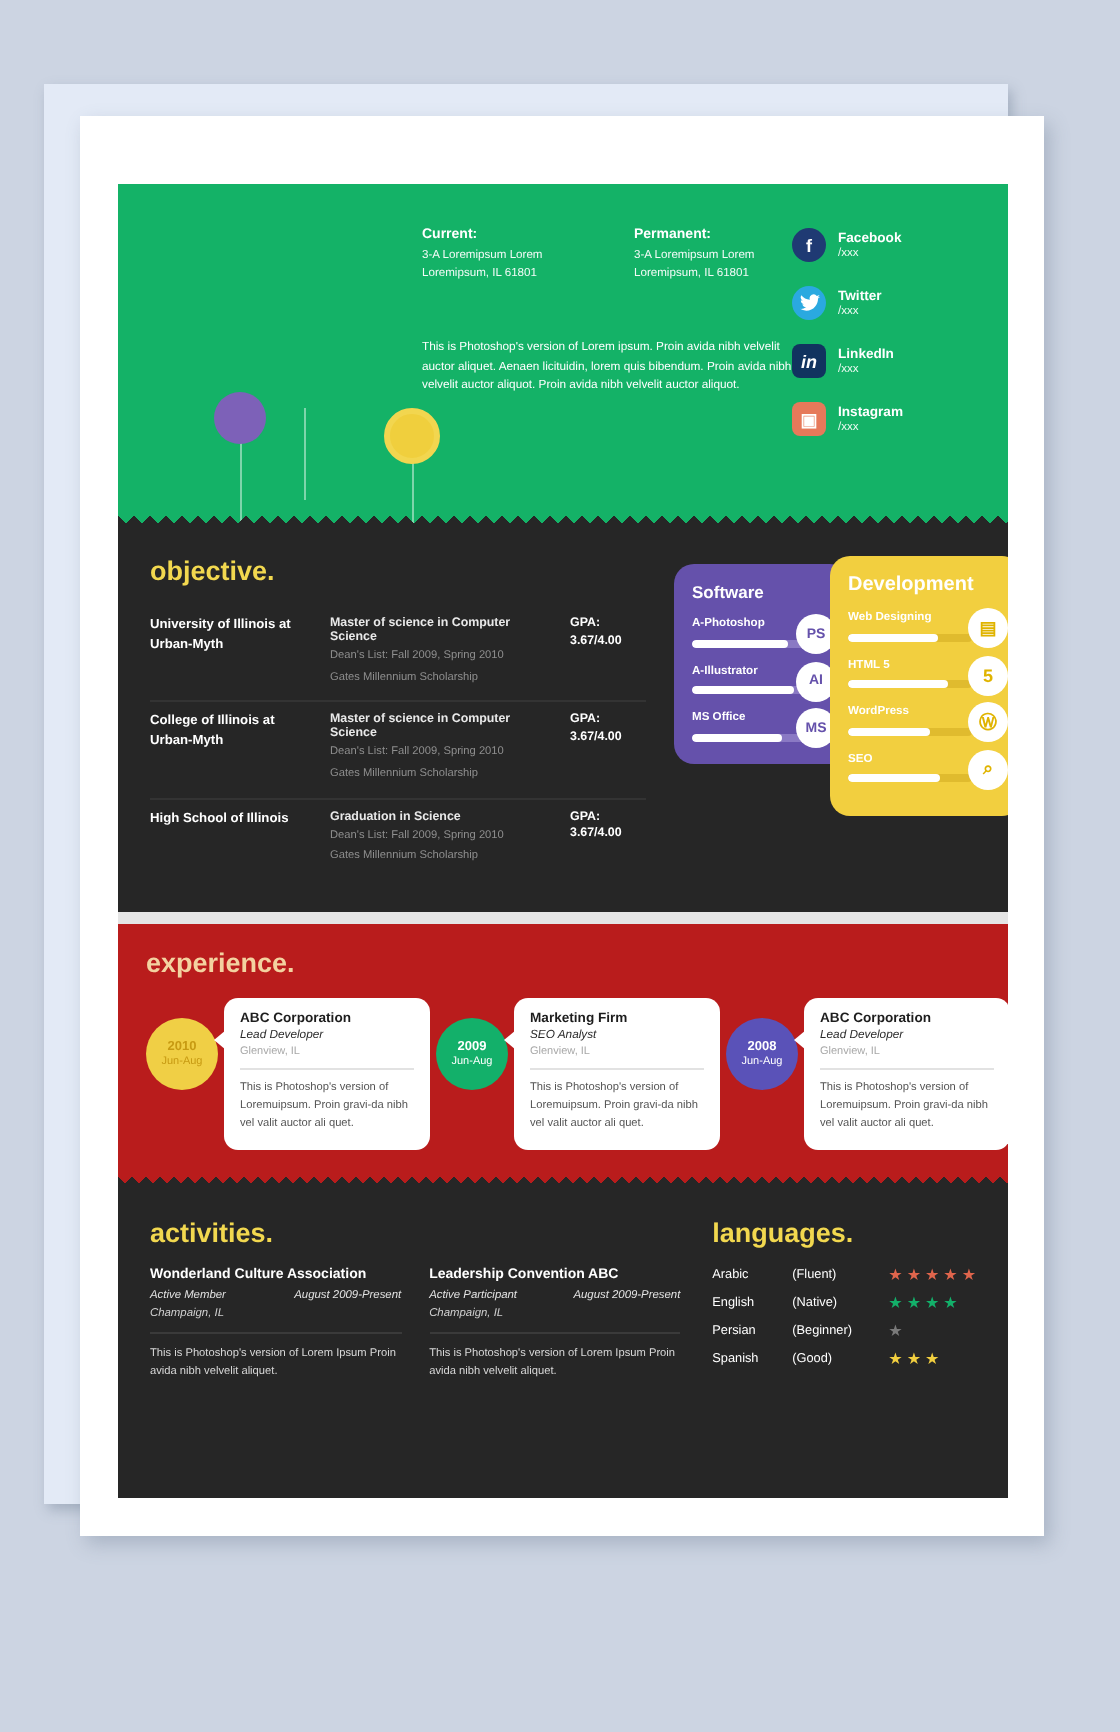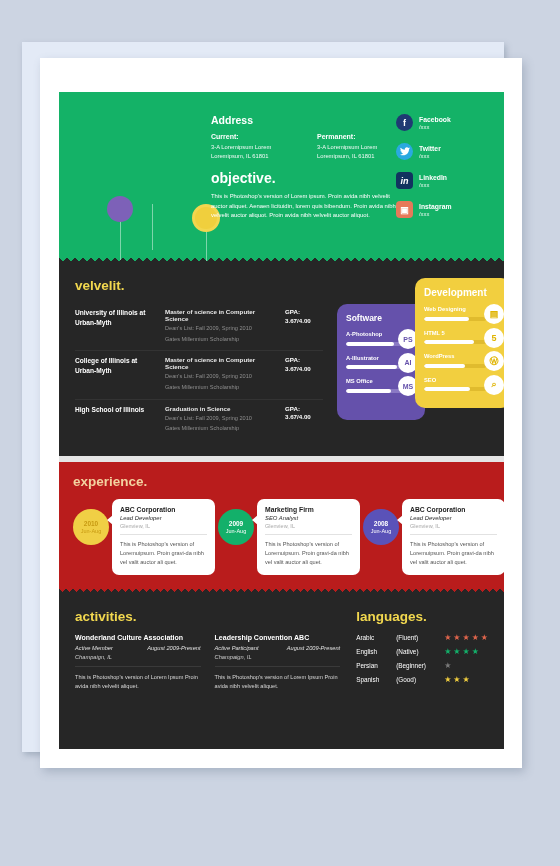--- a/index.html
+++ b/index.html
@@ -139,21 +139,21 @@
   .edu-school { width: 82px; color: #fff; font-size: 6.6px; font-weight: bold; line-height: 1.45; }
   .edu-mid { flex: 1; }
   .edu-deg { color: #e9e9e9; font-size: 6.2px; font-weight: bold; }
   .edu-sub { color: #8e8e8e; font-size: 5.6px; line-height: 1.55; margin-top: 2px; }
   .edu-gpa { width: 38px; color: #fff; font-size: 6.2px; font-weight: bold; line-height: 1.4; }
 
   
   .skills-wrap { position: relative; height: 130px; }
   .panel { position: absolute; border-radius: 10px; padding: 9px 9px 6px 9px; }
   .panel h4 { font-weight: bold; margin-bottom: 8px; }
-  .p-soft { left: 0; top: 26px; width: 88px; height: 116px; background: #6551ab; }
+  .p-soft { left: 0; top: 4px; width: 88px; height: 100px; background: #6551ab; }
   .p-soft h4 { color: #fff; font-size: 8.5px; }
   .p-dev { left: 78px; top: 0; width: 96px; height: 130px; background: #f2cf3f; }
   .p-dev h4 { color: #fff; font-size: 10px; }
 
   .skill { margin-bottom: 9px; position: relative; }
   .skill .nm { font-size: 5.8px; font-weight: bold; line-height: 1.3; }
   .p-soft .skill .nm { color: #fff; width: 52px; }
   .p-dev .skill .nm { color: #fff; }
   .bar { height: 4px; border-radius: 2px; margin-top: 3px; position: relative; overflow: hidden; }
   .p-soft .bar { background: #8a79c4; width: 58px; }
@@ -241,37 +241,35 @@
       <div class="balloon b3" style="left:93px; top:112px;">
         <div class="stem"></div>
       </div>
       <div class="balloon b2" style="left:133px; top:112px;">
         <div class="stem"></div>
           <div class="ball"></div>
       </div>
 
 
       <div class="addr">
-        <h3>Address</h3>
         <div class="addr-cols">
           <div class="addr-col">
             <div class="lbl">Current:</div>
             <div class="ln">3-A Loremipsum Lorem</div>
             <div class="ln">Loremipsum, IL 61801</div>
           </div>
           <div class="addr-col">
             <div class="lbl">Permanent:</div>
             <div class="ln">3-A Loremipsum Lorem</div>
             <div class="ln">Loremipsum, IL 61801</div>
           </div>
         </div>
       </div>
 
       <div class="objective">
-        <h2>objective.</h2>
         <p>This is Photoshop's version of Lorem ipsum. Proin avida nibh velvelit auctor aliquet. Aenaen licituidin, lorem quis bibendum. Proin avida nibh velvelit auctor aliquot. Proin avida nibh velvelit auctor aliquot.</p>
       </div>
 
       <div class="socials">
         <div class="social">
           <div class="si fb">f</div>
           <div class="txt">
             <div class="t1">Facebook</div>
             <div class="t2">/xxx</div>
           </div>
@@ -303,21 +301,21 @@
         </div>
       </div>
 
       <div class="zig-bottom"></div>
     </div>
 
     <div class="band-dark">
       <div class="two-col">
 
         <div class="col-left">
-          <div class="sec-title t-yellow">velvelit.</div>
+          <div class="sec-title t-yellow">objective.</div>
 
           <div class="edu-row">
             <div class="edu-school">University of Illinois at Urban-Myth</div>
             <div class="edu-mid">
               <div class="edu-deg">Master of science in Computer Science</div>
               <div class="edu-sub">Dean's List: Fall 2009, Spring 2010</div>
               <div class="edu-sub">Gates Millennium Scholarship</div>
             </div>
             <div class="edu-gpa">
               <div>GPA:</div>

